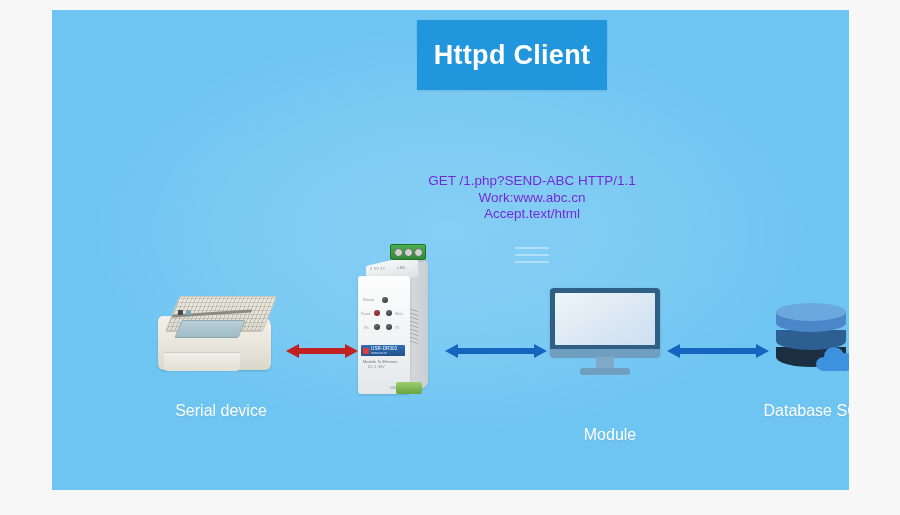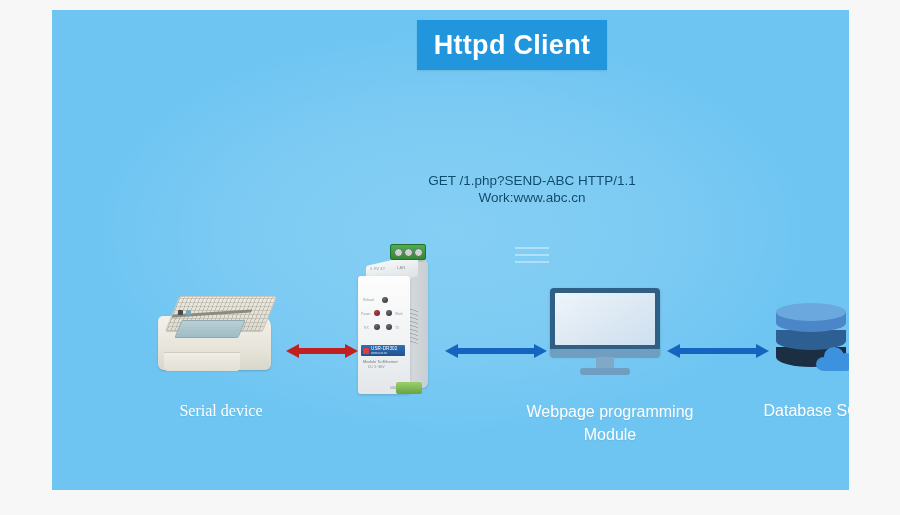--- a/index.html
+++ b/index.html
@@ -44,21 +44,21 @@
                 rgba(255,255,255,0.00) 68%);
     pointer-events: none;
   }
 
   
   #title-banner {
     position: absolute;
     left: 365px;
     top: 10px;
     width: 190px;
-    height: 50px;
+    height: 70px;
     background: #2196dd;
     display: flex;
     align-items: center;
     justify-content: center;
     box-shadow: 0 1px 2px rgba(0,0,0,0.10);
   }
   #title-banner .t {
     color: #ffffff;
     font-size: 27px;
     font-weight: bold;
@@ -66,21 +66,21 @@
     white-space: nowrap;
   }
 
   
   #http-block {
     position: absolute;
     left: 348px;
     top: 163px;
     width: 264px;
     text-align: center;
-    color: #0c4a6e;
+    color: #6d28d9;
     font-size: 13.5px;
     line-height: 16.5px;
     text-shadow: 0 0 1px rgba(255,255,255,0.25);
     white-space: nowrap;
   }
   #http-block .ln { display: block; }
   #http-dots {
     position: absolute;
     left: 348px;
     top: 232px;
@@ -485,39 +485,40 @@
 
   
   .caption {
     position: absolute;
     color: #ffffff;
     font-size: 16px;
     text-align: center;
     white-space: nowrap;
     text-shadow: 0 1px 1px rgba(0,0,0,0.07);
   }
-  #cap-serial { left: 64px; top: 392px; width: 210px; font-family: Liberation Serif, serif; }
+  #cap-serial { left: 64px; top: 392px; width: 210px; }
   #cap-web    { left: 438px; top: 390px; width: 240px; line-height: 23px; white-space: normal; }
   #cap-db     { left: 674px; top: 392px; width: 180px; }
 </style>
 </head>
 <body>
 
 <div id="stage">
 
   <div id="panel">
     <div id="panel-glow"></div>
 
     <div id="title-banner">
       <span class="t">Httpd Client</span>
     </div>
 
     <div id="http-block">
       <span class="ln">GET /1.php?SEND-ABC HTTP/1.1</span>
       <span class="ln">Work:www.abc.cn</span>
+      <span class="ln">Accept.text/html</span>
     </div>
     <div id="http-dots">
       <span></span>
       <span></span>
       <span></span>
     </div>
 
     <div id="printer">
       <div class="body"></div>
       <div class="front-lip"></div>
@@ -612,19 +613,19 @@
     <svg class="arrow" id="arrow-blue2" viewBox="0 0 102 22">
       <g fill="#1565c0">
         <rect x="11" y="8" width="80" height="6"></rect>
         <polygon points="0,11 13,4 13,18"></polygon>
         <polygon points="102,11 89,4 89,18"></polygon>
       </g>
     </svg>
 
     <div class="caption" id="cap-serial">Serial device</div>
     <div class="caption" id="cap-web">
-      <span>Webpage programming</span><br>
+      <br>
       <span>Module</span>
     </div>
     <div class="caption" id="cap-db">Database SQL</div>
 
   </div>
 </div>
 
 </body></html>

